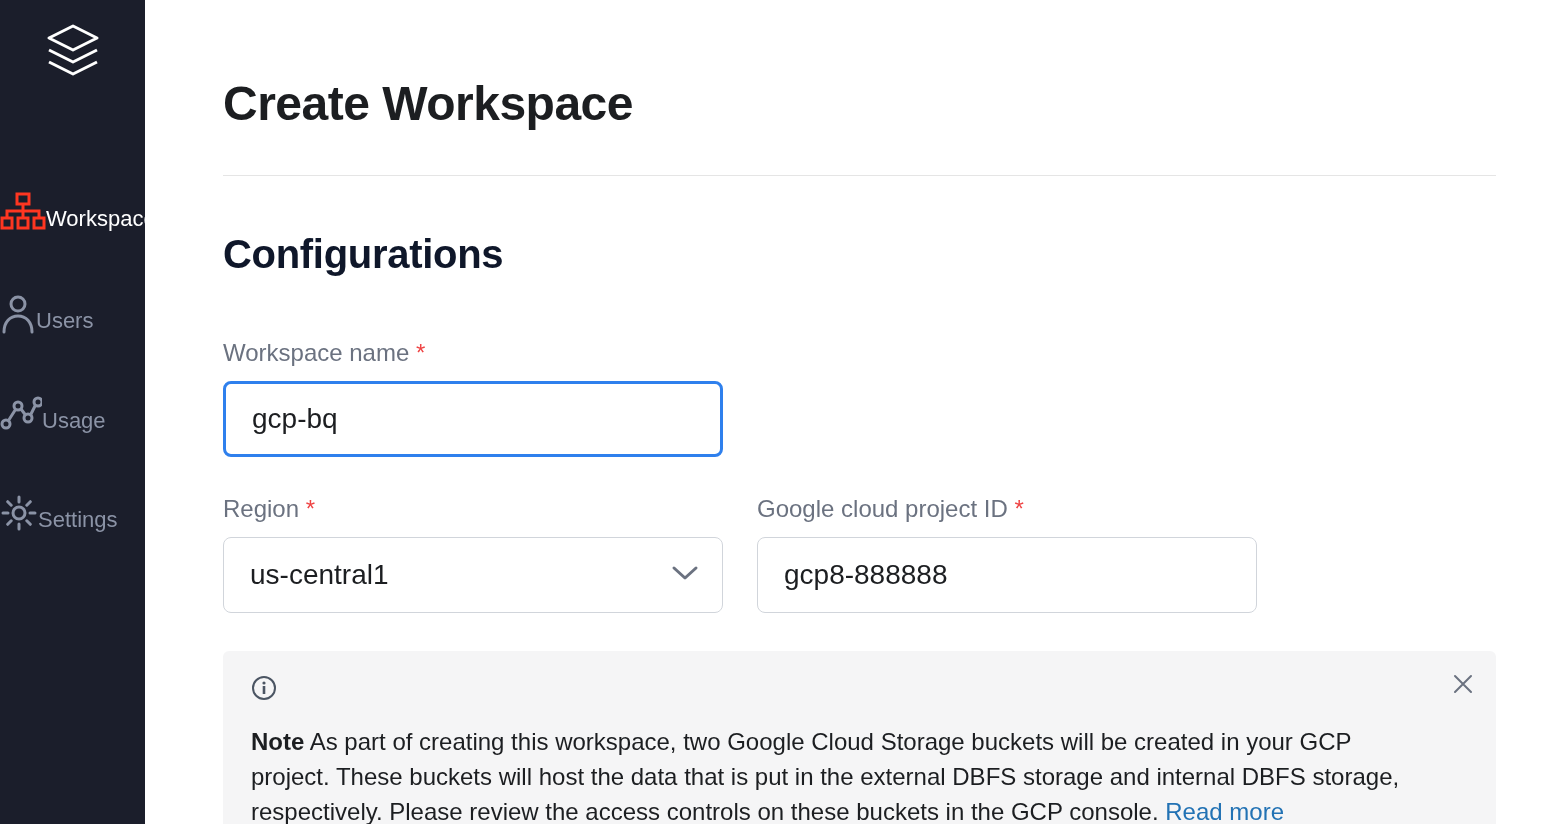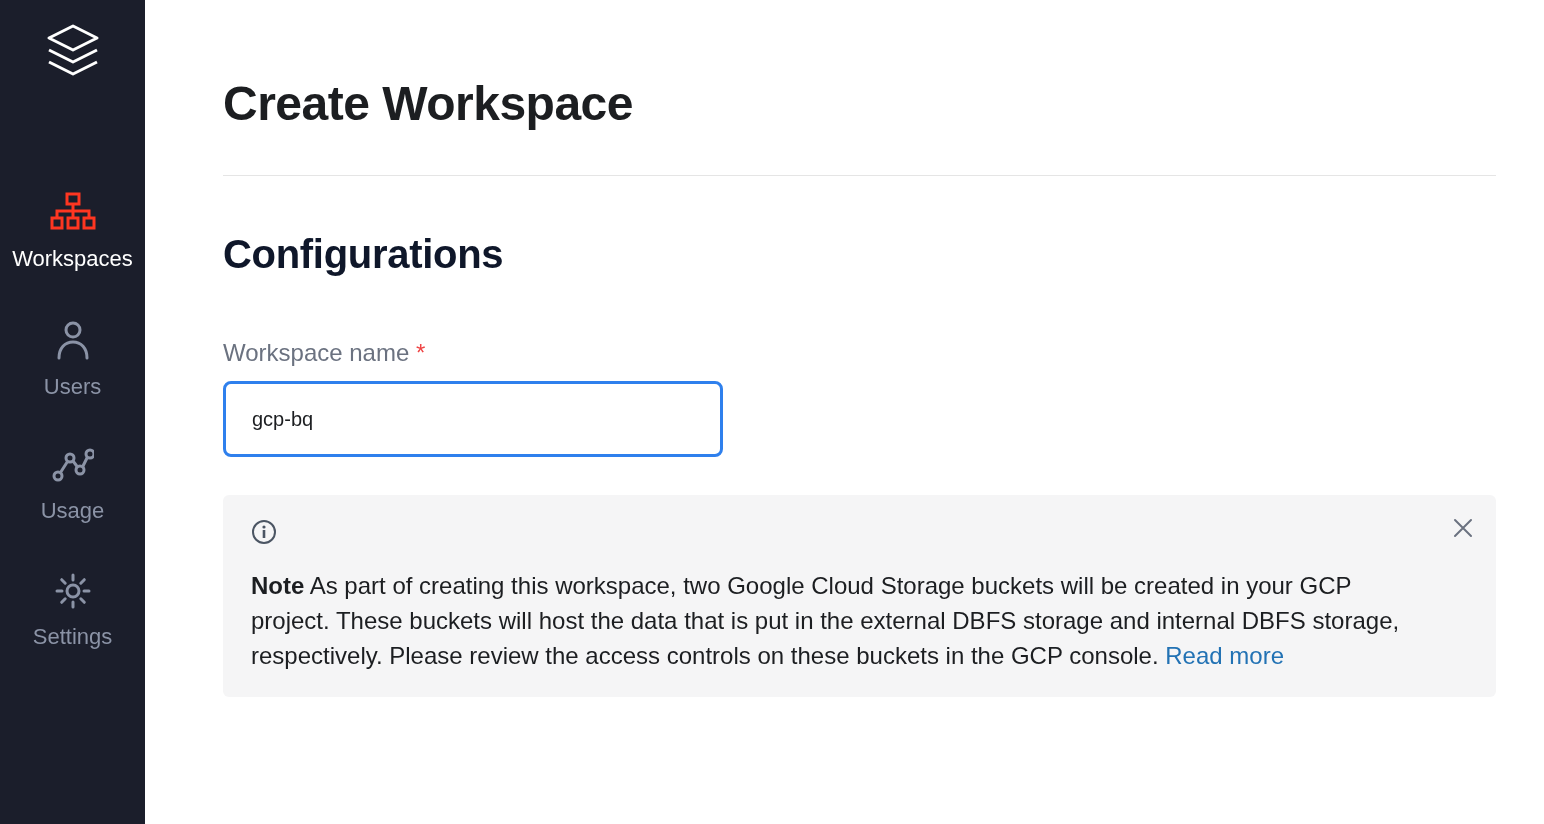--- a/index.html
+++ b/index.html
@@ -23,21 +23,20 @@
   align-items: center;
   padding-top: 20px;
   flex-shrink: 0;
 }
 .logo {
   margin-bottom: 90px;
   cursor: pointer;
 }
 .nav-item {
   display: flex;
-  flex-direction: column;
   align-items: center;
   justify-content: flex-start;
   width: 100%;
   padding: 18px 0 30px 0;
   cursor: pointer;
   color: #8b93a6;
 }
 .nav-item.active {
   color: #ffffff;
 }
@@ -101,21 +100,21 @@
   font-weight: 400;
 }
 .required {
   color: #ef4444;
 }
 .text-input {
   height: 76px;
   border: 3px solid #2f80ed;
   border-radius: 8px;
   padding: 0 26px;
-  font-size: 20px;
+  font-size: 28px;
   color: #1c1e21;
   outline: none;
   background: #fff;
 }
 .text-input.plain {
   border: 1px solid #d1d5db;
 }
 .select-wrap {
   position: relative;
   height: 76px;
@@ -243,20 +242,44 @@
 
   <div class="form-row">
     <div class="form-group wide">
       <label class="form-label">
         <span>Workspace name</span> <span class="required">*</span>
       </label>
       <input type="text" class="text-input" value="gcp-bq" style="">
     </div>
   </div>
 
+  <div class="form-row">
+    <div class="form-group half">
+      <label class="form-label">
+        <span>Region</span> <span class="required">*</span>
+      </label>
+      <div class="select-wrap">
+        <div class="select-input">
+          <span>us-central1</span>
+        </div>
+        <span class="chevron">
+          <svg width="28" height="18" viewBox="0 0 28 18" fill="none">
+            <path d="M3 4 L14 14 L25 4" stroke="#6b7280" stroke-width="3" fill="none" stroke-linecap="round" stroke-linejoin="round"></path>
+          </svg>
+        </span>
+      </div>
+    </div>
+
+    <div class="form-group half">
+      <label class="form-label">
+        <span>Google cloud project ID</span> <span class="required">*</span>
+      </label>
+      <input type="text" class="text-input plain" value="gcp8-888888" style="">
+    </div>
+  </div>
 
   <div class="note-box">
     <span class="note-icon">
       <svg width="26" height="26" viewBox="0 0 26 26" fill="none">
         <circle cx="13" cy="13" r="11" stroke="#4b5563" stroke-width="2" fill="none"></circle>
         <circle cx="13" cy="8" r="1.6" fill="#4b5563"></circle>
         <rect x="11.7" y="11" width="2.6" height="8" fill="#4b5563"></rect>
       </svg>
     </span>
     <div class="note-text">

